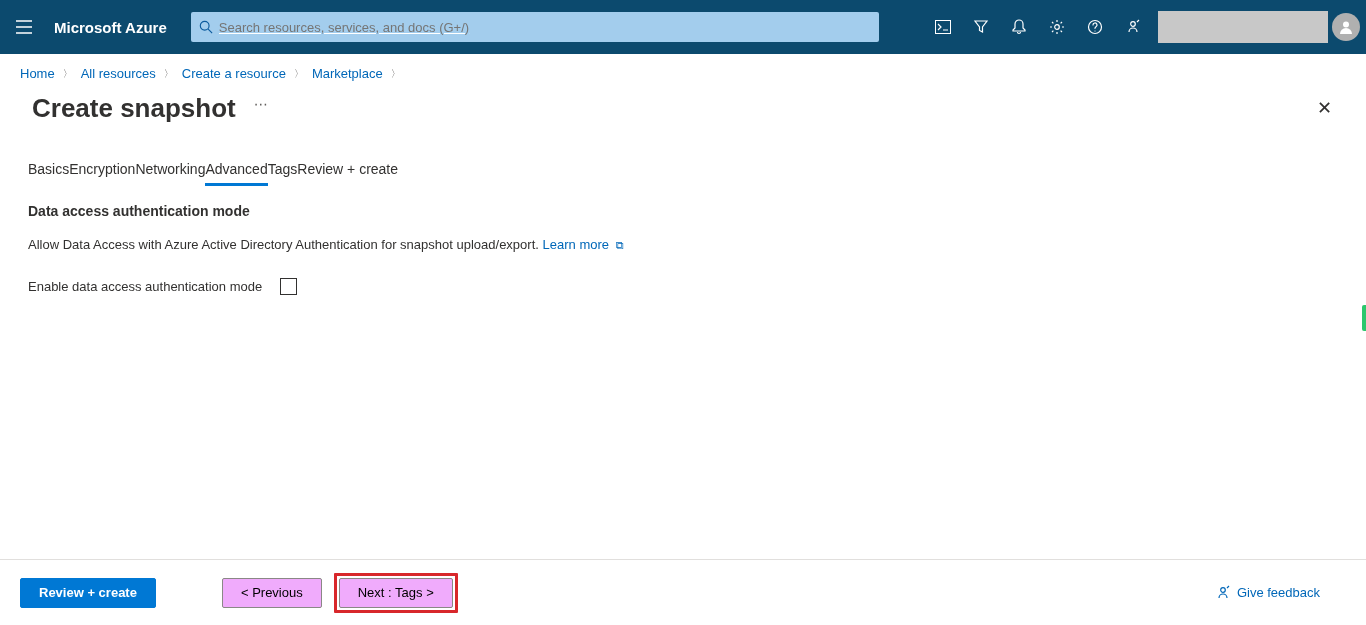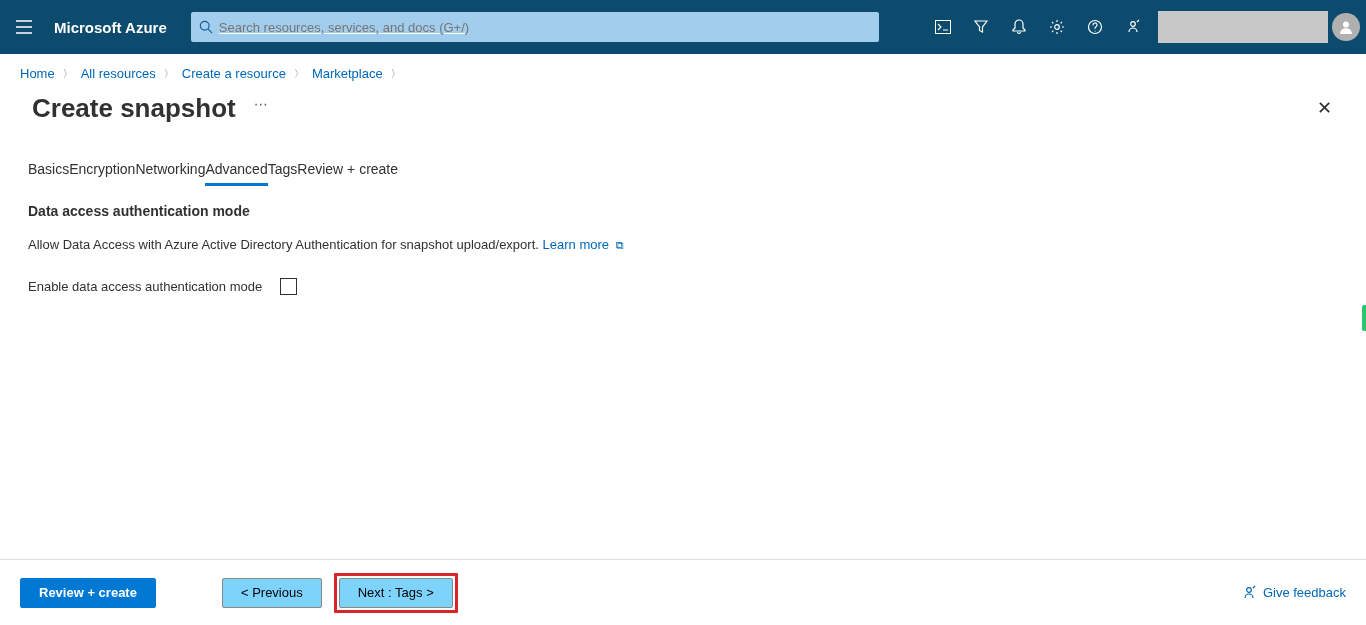--- a/index.html
+++ b/index.html
@@ -44,27 +44,27 @@
     .ext-icon { font-size: 11px; margin-left: 3px; }
     .control-row { display: flex; align-items: center; margin-top: 26px; }
     .control-label { width: 252px; font-size: 13px; color: #323130; }
     .checkbox { width: 17px; height: 17px; border: 1px solid #323130; display: inline-block; cursor: pointer; }
 
     
     .right-accent { position: absolute; right: 0; top: 305px; width: 4px; height: 26px; background: #2cc76d; border-radius: 2px 0 0 2px; }
 
     
     .footer { position: absolute; left: 0; right: 0; bottom: 0; height: 66px; border-top: 1px solid #e1dfdd; display: flex; align-items: center; padding: 0 20px; background: #fff; }
-    .btn { height: 30px; padding: 0 18px; font-size: 13px; border: 1px solid #8a8886; background: #7dd3fc; cursor: pointer; display: inline-flex; align-items: center; border-radius: 2px; }
+    .btn { height: 30px; padding: 0 18px; font-size: 13px; border: 1px solid #8a8886; background: #f0abfc; cursor: pointer; display: inline-flex; align-items: center; border-radius: 2px; }
     .btn-primary { background: #0078d4; color: #fff; border-color: #0078d4; font-weight: 600; }
     .footer-left { display: flex; align-items: center; gap: 12px; }
     .footer-left .gap-big { width: 42px; }
     .highlight-box { border: 3px solid #d8272b; padding: 2px; border-radius: 1px; }
     .footer-spacer { flex: 1; }
-    .feedback { display: flex; align-items: center; color: #0067b8; cursor: pointer; font-size: 13px; gap: 6px; }
+    .feedback { display: flex; align-items: center; color: #0067b8; cursor: pointer; font-size: 13px; gap: 6px; margin-right: 26px; }
 
     svg { display: block; }
   </style>
 </head>
 <body>
 
 <div class="topbar">
   <div class="hamburger">
     <svg width="16" height="14" viewBox="0 0 16 14">
         <path d="M0 1h16M0 7h16M0 13h16" stroke="#fff" stroke-width="1.5"></path>

